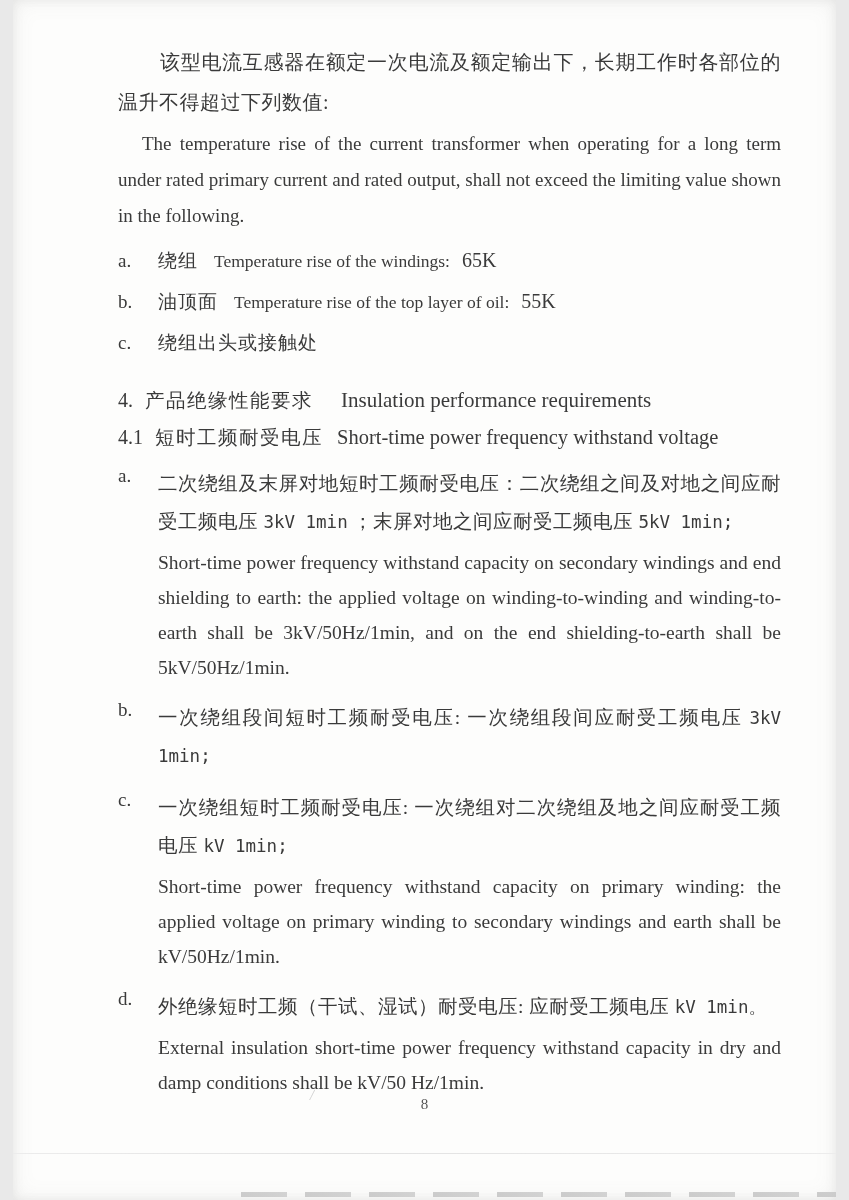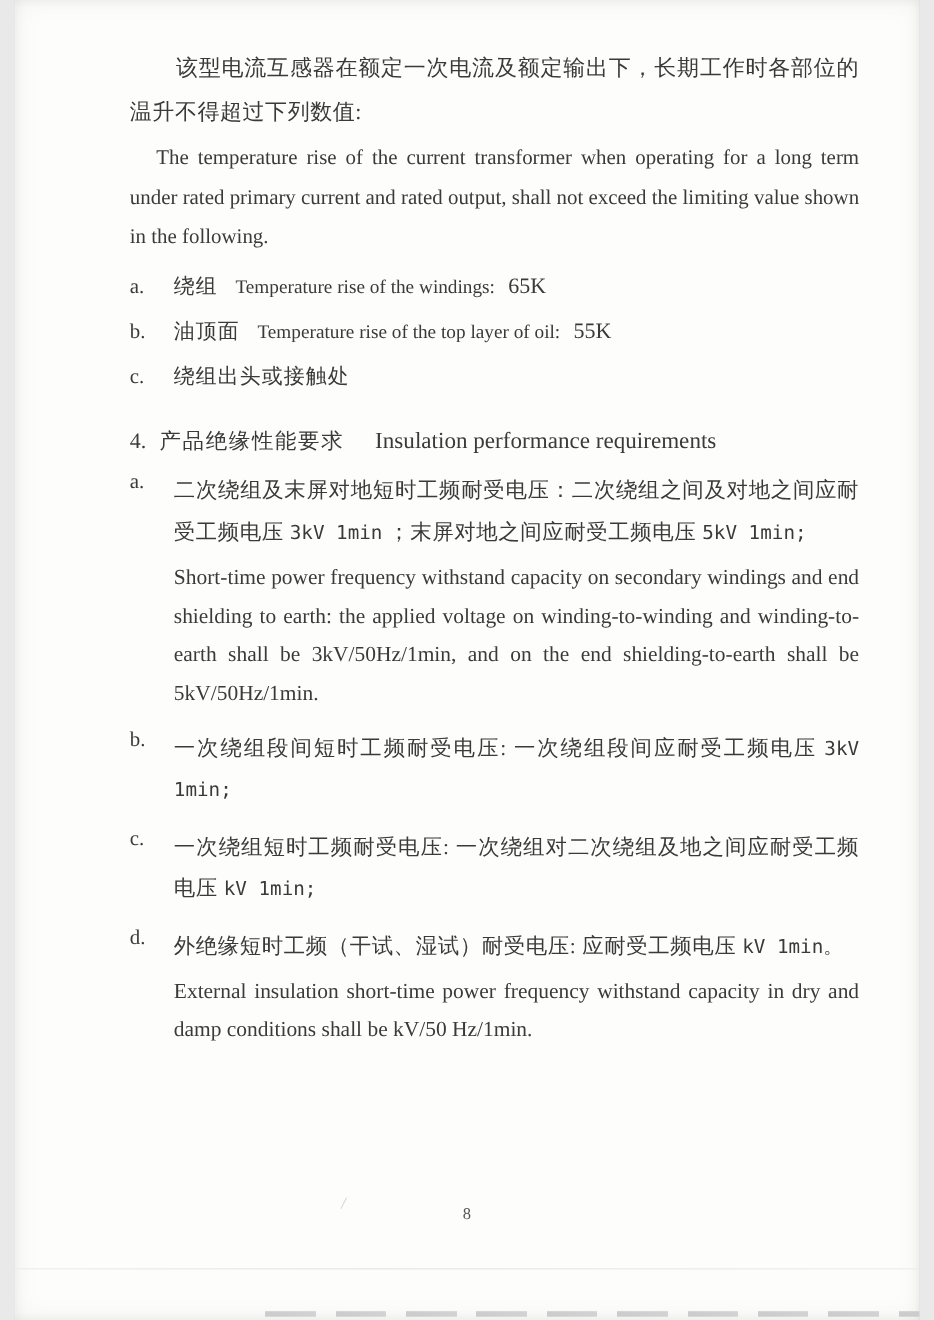--- a/index.html
+++ b/index.html
@@ -108,40 +108,46 @@
         <span class="t-zh">绕组出头或接触处</span>
       </span>
     </div>
 
     <div class="sec-head">
       <span class="sec-num">4.</span>
       <span class="sec-zh">产品绝缘性能要求</span>
       <span class="sec-en">Insulation performance requirements</span>
     </div>
 
+    <div class="sec-head sub">
+      <span class="sec-num">4.1</span>
+      <span class="sec-zh">短时工频耐受电压</span>
+      <span class="sec-en">Short-time power frequency withstand voltage</span>
+    </div>
 
     <div class="w-item">
       <span class="letter">a.</span>
       <div class="w-body">
         <p class="w-zh"><span>二次绕组及末屏对地短时工频耐受电压：二次绕组之间及对地之间应耐受工频电压 </span><span class="mono">3kV 1min</span><span> ；末屏对地之间应耐受工频电压 </span><span class="mono">5kV 1min;</span></p>
         <p class="w-en">Short-time power frequency withstand capacity on secondary windings and end shielding to earth: the applied voltage on winding-to-winding and winding-to-earth shall be 3kV/50Hz/1min, and on the end shielding-to-earth shall be 5kV/50Hz/1min.</p>
       </div>
     </div>
 
     <div class="w-item">
       <span class="letter">b.</span>
       <div class="w-body">
         <p class="w-zh"><span>一次绕组段间短时工频耐受电压: 一次绕组段间应耐受工频电压 </span><span class="mono">3kV 1min;</span></p>
       </div>
     </div>
 
     <div class="w-item">
       <span class="letter">c.</span>
       <div class="w-body">
         <p class="w-zh"><span>一次绕组短时工频耐受电压: 一次绕组对二次绕组及地之间应耐受工频电压 </span><span class="mono">kV 1min;</span></p>
+        <p class="w-en">Short-time power frequency withstand capacity on primary winding: the applied voltage on primary winding to secondary windings and earth shall be kV/50Hz/1min.</p>
       </div>
     </div>
 
     <div class="w-item">
       <span class="letter">d.</span>
       <div class="w-body">
         <p class="w-zh"><span>外绝缘短时工频（干试、湿试）耐受电压: 应耐受工频电压 </span><span class="mono">kV 1min。</span></p>
         <p class="w-en">External insulation short-time power frequency withstand capacity in dry and damp conditions shall be kV/50 Hz/1min.</p>
       </div>
     </div>

